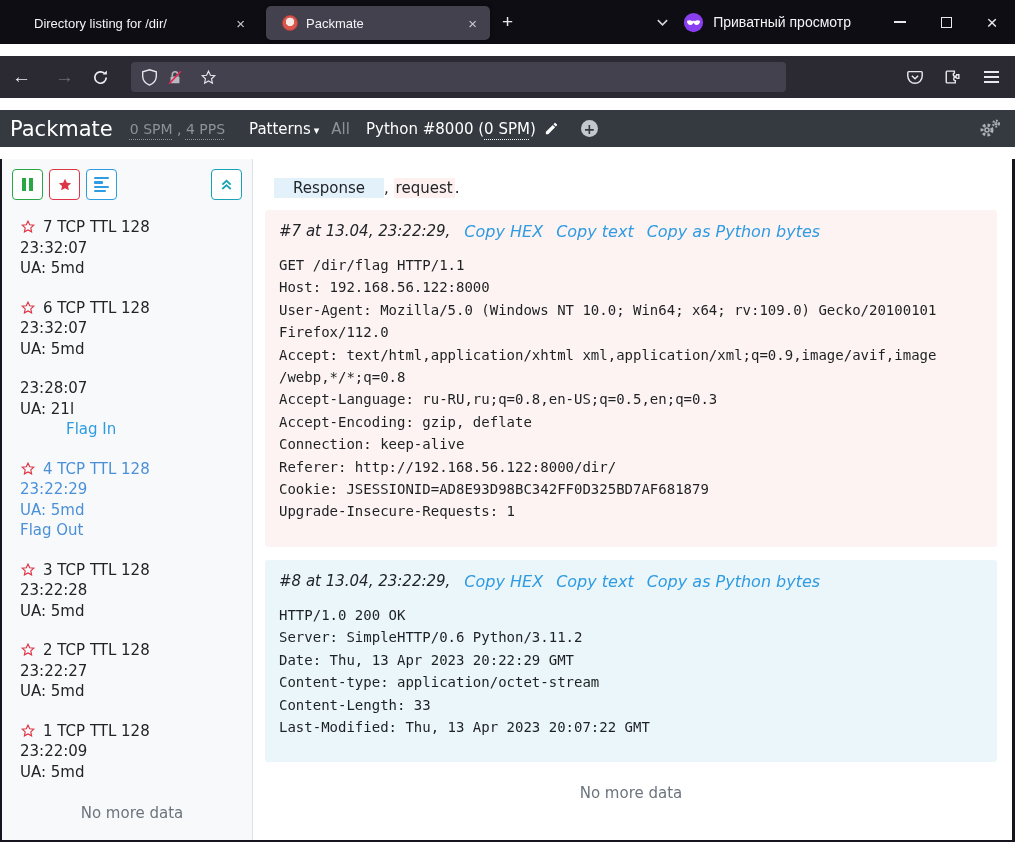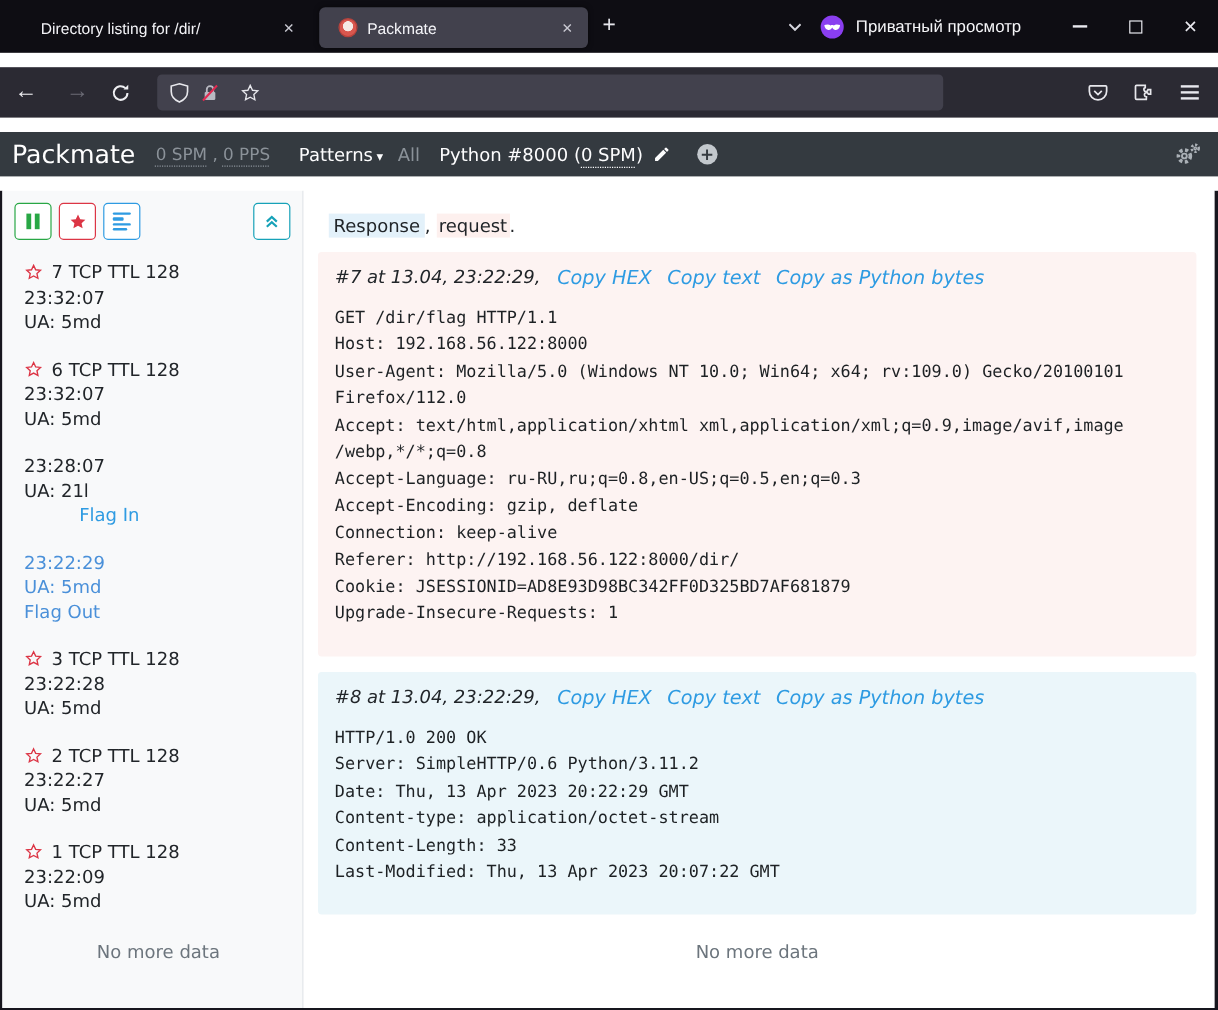--- a/index.html
+++ b/index.html
@@ -92,21 +92,21 @@
   .stream-star { display:flex; flex:0 0 auto; }
   .stream-item .sub { padding-left:0; }
   .stream-item.selected, .stream-item.selected .sub { color:#4a90d9; }
   .flag-in { color:#2e9be2;margin-left:46px; }
   .flag-out { color:#f17e76; }
   .sb-nomore { text-align:center; color:#6c757d; font-size:15px; padding:3px 0 14px 0; }
 
   
   .main { flex:1 1 auto; background:#fff; padding:20px 15px 0 12px; overflow:hidden; }
   .types-line { font-size:15px; color:#212529; margin-left:9px; }
-  .hl-response { background:#e3f1fa; padding:1px 4px; }
+  .hl-response { background:#e3f1fa; padding:1px 19px; }
   .hl-request { background:#fdf0ee; padding:1px 2px; }
 
   .packet-card { border-radius:3px; padding:12px 14px 24px 14px; margin-top:13px; }
   .card-request { background:#fdf3f2; }
   .card-response { background:#ebf6fa; }
   .packet-head { font-size:15px; color:#212529; display:flex; align-items:flex-start; flex-wrap:wrap;font-style:italic; }
   .packet-id { margin-right:14px; }
   .copy-link { color:#2e9be2; font-size:16px; margin-right:13px; }
   .packet-body { font-family:"DejaVu Sans Mono", monospace; font-size:14px; line-height:22.4px;
                  color:#1d2124; white-space:pre-wrap; margin-top:13px; word-break:break-all; }
@@ -201,21 +201,21 @@
       <span class="tb-btn hamburger">
           <span></span>
           <span></span>
           <span></span>
         </span>
     </div>
   </div>
 
   <div class="navbar">
     <a class="brand">Packmate</a>
-    <span class="nav-muted nav-stats"><span class="dotted">0 SPM</span><span> , </span><span class="dotted">0 PPS</span></span>
+    <span class="nav-muted nav-stats"><span class="dotted">0 SPM</span><span> , </span><span class="dotted">4 PPS</span></span>
     <span class="nav-link-white"><span>Patterns</span><span class="caret">▾</span></span>
     <span class="nav-muted nav-all">All</span>
     <span class="nav-service"><span>Python #8000 (</span><span class="dotted">0 SPM</span><span>)</span></span>
     <span class="pencil-icon">
       <svg width="15" height="15" viewBox="0 0 24 24">
           <path d="M3 17.2V21h3.8L17.8 10 14 6.2 3 17.2zM20.7 7.1a1 1 0 0 0 0-1.4l-2.4-2.4a1 1 0 0 0-1.4 0l-1.8 1.8 3.8 3.8 1.8-1.8z" fill="#fdfdfe"></path>
         </svg>
     </span>
     <span class="plus-circle">+</span>
     <span class="navbar-spacer"></span>
@@ -288,20 +288,28 @@
           <div class="sub">UA: 5md</div>
         </div>
 
         <div class="stream-item">
           <div class="sub">23:28:07</div>
           <div class="sub">UA: 21l</div>
           <div class="sub flag-in">Flag In</div>
         </div>
 
         <div class="stream-item selected">
+          <div class="stream-line1">
+              <span class="stream-star">
+                <svg width="16" height="16" viewBox="0 0 24 24">
+                  <path d="M12 3.2l2.6 5.5 6 .6-4.4 4.1 1.2 5.9L12 16.4l-5.4 2.9 1.2-5.9L3.4 9.3l6-.6z" fill="none" stroke="#dc3545" stroke-width="1.7"></path>
+                </svg>
+              </span>
+              <span>4 TCP TTL 128</span>
+            </div>
           <div class="sub">23:22:29</div>
           <div class="sub">UA: 5md</div>
           <div class="sub flag-out">Flag Out</div>
         </div>
 
         <div class="stream-item">
           <div class="stream-line1">
               <span class="stream-star">
                 <svg width="16" height="16" viewBox="0 0 24 24">
                   <path d="M12 3.2l2.6 5.5 6 .6-4.4 4.1 1.2 5.9L12 16.4l-5.4 2.9 1.2-5.9L3.4 9.3l6-.6z" fill="none" stroke="#dc3545" stroke-width="1.7"></path>

